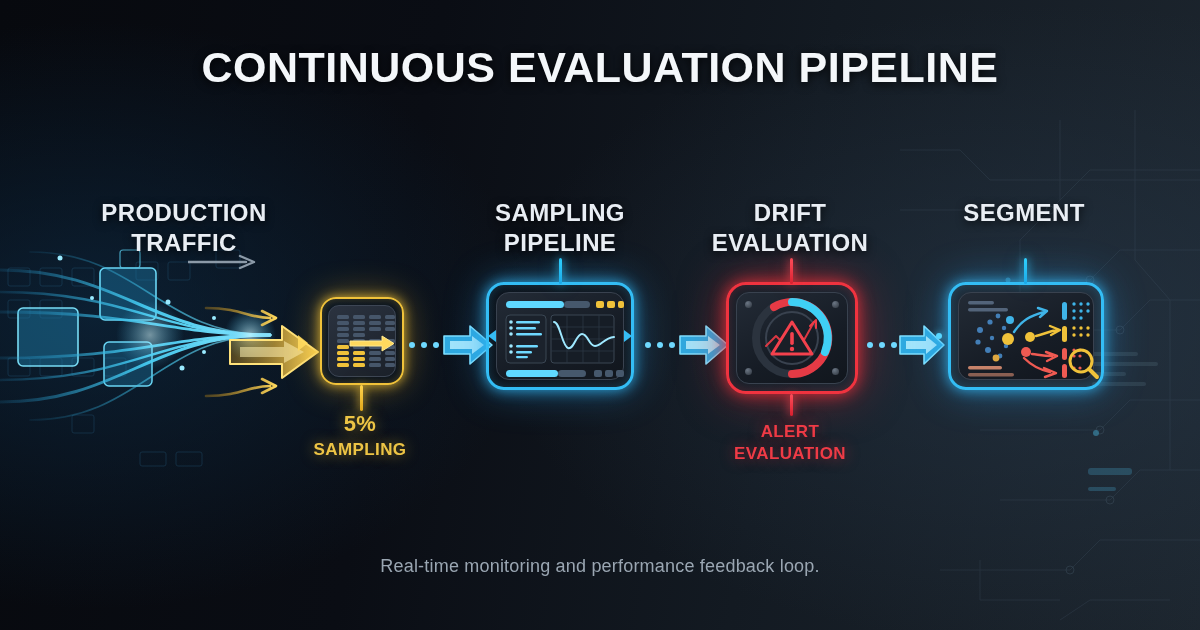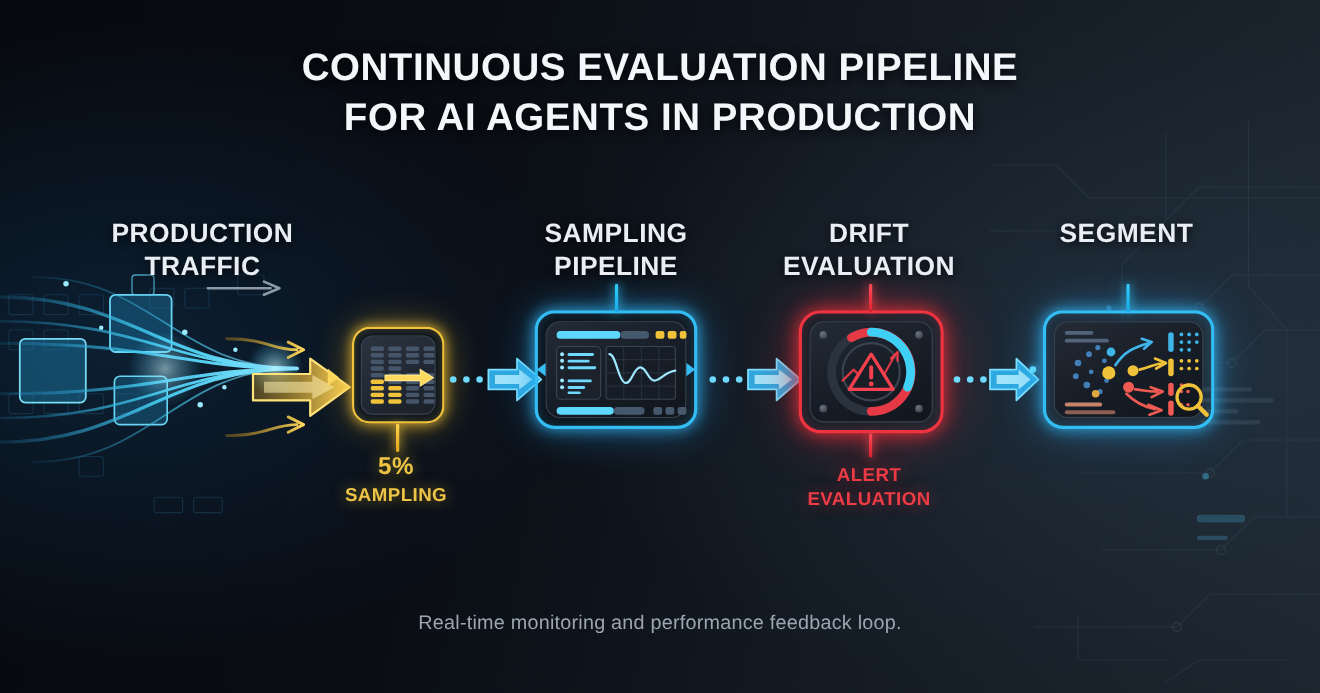--- a/index.html
+++ b/index.html
@@ -13,21 +13,21 @@
     background:
       radial-gradient(900px 520px at 88% 52%, rgba(40,58,76,0.55) 0%, rgba(10,16,24,0) 62%),
       radial-gradient(620px 420px at 8% 50%, rgba(14,46,74,0.60) 0%, rgba(8,12,20,0) 70%),
       linear-gradient(100deg, #07090e 0%, #0a0d14 34%, #131a22 64%, #1d262f 100%);
   }
   
   .circuit { position:absolute; inset:0; opacity:.5; }
   
   .title {
     position:absolute; left:0; right:0; top:40px; text-align:center;
-    color:#f4f7fa; font-size:35px; font-weight:bold; letter-spacing:.5px;
+    color:#f4f7fa; font-size:43px; font-weight:bold; letter-spacing:.5px;
     line-height:1.28; text-shadow:0 2px 10px rgba(0,0,0,.85);
   }
   .title .l2 { display:block; }
   
   .slabel {
     position:absolute; text-align:center; color:#e9eef4;
     font-size:24px; font-weight:bold; line-height:1.25; letter-spacing:.4px;
     text-shadow:0 2px 9px rgba(0,0,0,.8);
   }
   .slabel span { display:block; }
@@ -464,21 +464,20 @@
       <circle cx="133" cy="79" r="11" fill="none" stroke="#f0c23a" stroke-width="3"></circle>
       <path d="M141 87 L149 95" stroke="#f0c23a" stroke-width="4" stroke-linecap="round"></path>
     </svg>
   </div>
   <div class="stem cy" style="left:1024px;top:258px;height:26px"></div>
 
   <div class="dot3" style="position:absolute;left:936px;top:333px"></div>
 
   <div class="title">
     <span>CONTINUOUS EVALUATION PIPELINE</span>
-    <span class="l2">FOR AI AGENTS IN PRODUCTION</span>
   </div>
 
   <div class="slabel" style="left:48px;top:198px;width:272px">
     <span>PRODUCTION</span>
     <span>TRAFFIC</span>
   </div>
 
   <div class="slabel" style="left:460px;top:198px;width:200px">
     <span>SAMPLING</span>
     <span>PIPELINE</span>

